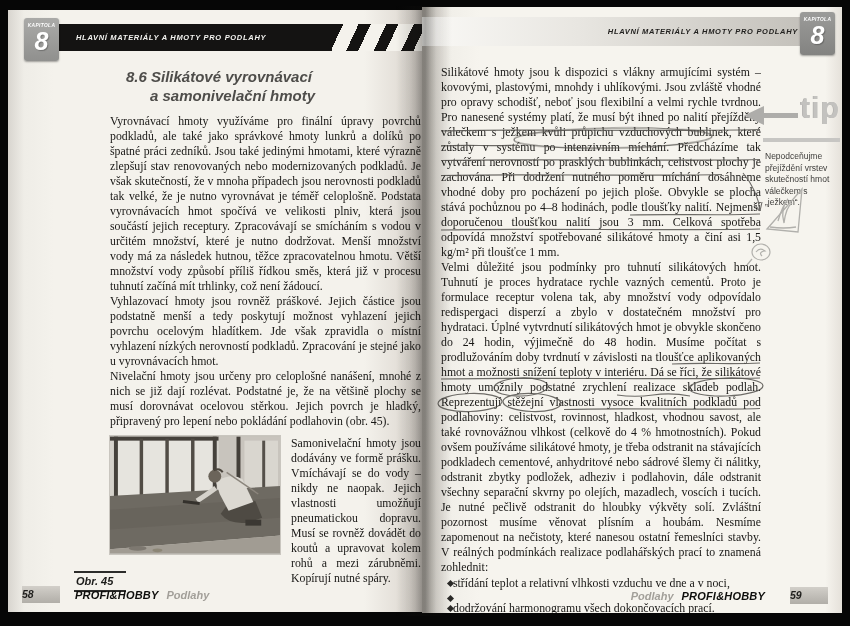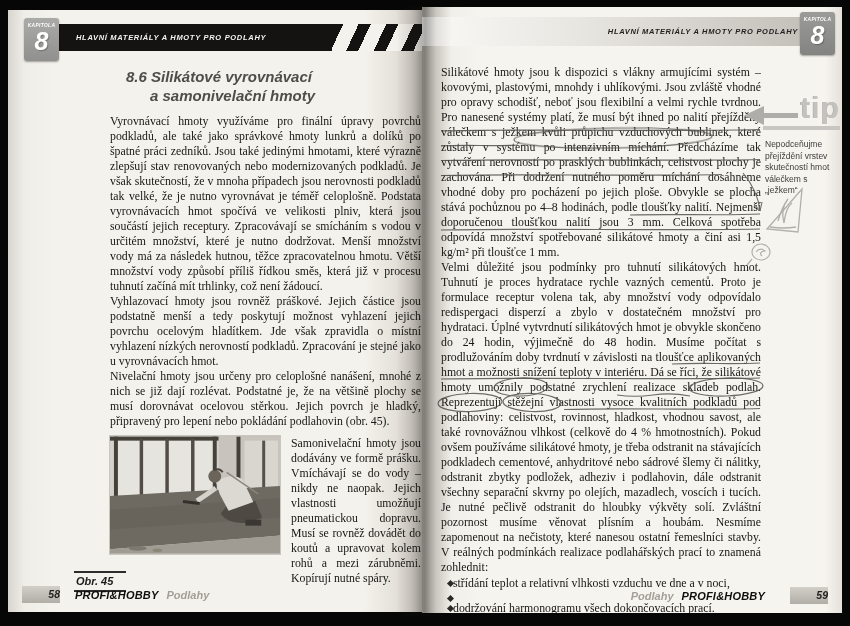--- a/index.html
+++ b/index.html
@@ -47,21 +47,21 @@
   .caption-row{position:absolute;left:66px;top:561px;display:flex;gap:22px;align-items:flex-start}
   .figure-label{font:italic bold 11px "Liberation Sans",sans-serif;color:#1c1c1a;
     border-top:2px solid #2c2c2a;border-bottom:2px solid #2c2c2a;padding:2px 4px 3px 2px;width:46px}
   .figure-caption{font:10.8px/14px "Liberation Sans",sans-serif;color:#32312f;width:178px}
 
   
   .footer{position:absolute;bottom:9px;display:flex;align-items:center;z-index:3}
   .lp-footer{left:14px}
   .rp-footer{right:14px}
   .page-tab{width:38px;height:17px;background:linear-gradient(180deg,#d2cfc9,#b1aea8);
-    font:italic bold 10.5px/17px "Liberation Sans",sans-serif;color:#201f1d;text-align:right}
+    font:italic bold 10.5px/17px "Liberation Sans",sans-serif;color:#201f1d;text-align:left}
   .lp-footer .page-tab{margin-right:15px}
   .rp-footer .page-tab{margin-left:25px}
   .brand{font:italic bold 11px "Liberation Sans",sans-serif;color:#0e0e0c;letter-spacing:.2px}
   .series{font:italic bold 11px "Liberation Sans",sans-serif;color:#a29f99}
   .lp-footer .series{margin-left:8px}
   .rp-footer .series{margin-right:8px}
 
   
   .rp-header{position:absolute;left:0;top:10px;width:392px;height:29px;box-sizing:border-box;
     background:linear-gradient(90deg,#faf9f6 0,#e8e6e1 40%,#c2bfb9 100%);
@@ -73,21 +73,21 @@
   .rp-body{position:absolute;left:19px;top:58px;width:320px;
     font:11.8px/15px "Liberation Serif",serif;color:#181715;text-align:justify}
   .rp-body p{margin:0}
   .bullet-list{margin:1px 0 0;padding:0;list-style:none}
   .bullet-item{display:flex;gap:0;padding-left:7px;text-align:left}
   .bullet-icon{flex:none;width:5px;height:5px;background:#2b2a28;transform:rotate(45deg);margin-top:5px}
 
   
   .tip-block{position:absolute;left:341px;top:86px;width:77px;z-index:2}
   .tip-label{display:block;font:bold 30px/30px "Liberation Sans",sans-serif;color:#c3c2bf;
-    letter-spacing:1px;text-align:right;border-bottom:4px solid #c7c6c3;padding-bottom:3px;
+    letter-spacing:1px;text-align:right;border-bottom:4px solid #c7c6c3;padding-bottom:15px;
     text-shadow:-.5px -.5px 0 #a8a7a4}
   .tip-note{margin-top:9px;font:8.5px/11.5px "Liberation Sans",sans-serif;color:#3d3c3a;padding-left:2px}
 
   .rp-annotations{position:absolute;left:0;top:0;width:420px;height:606px;z-index:3;pointer-events:none}
 </style>
 </head>
 <body>
 
 <div class="page page-left">
 

